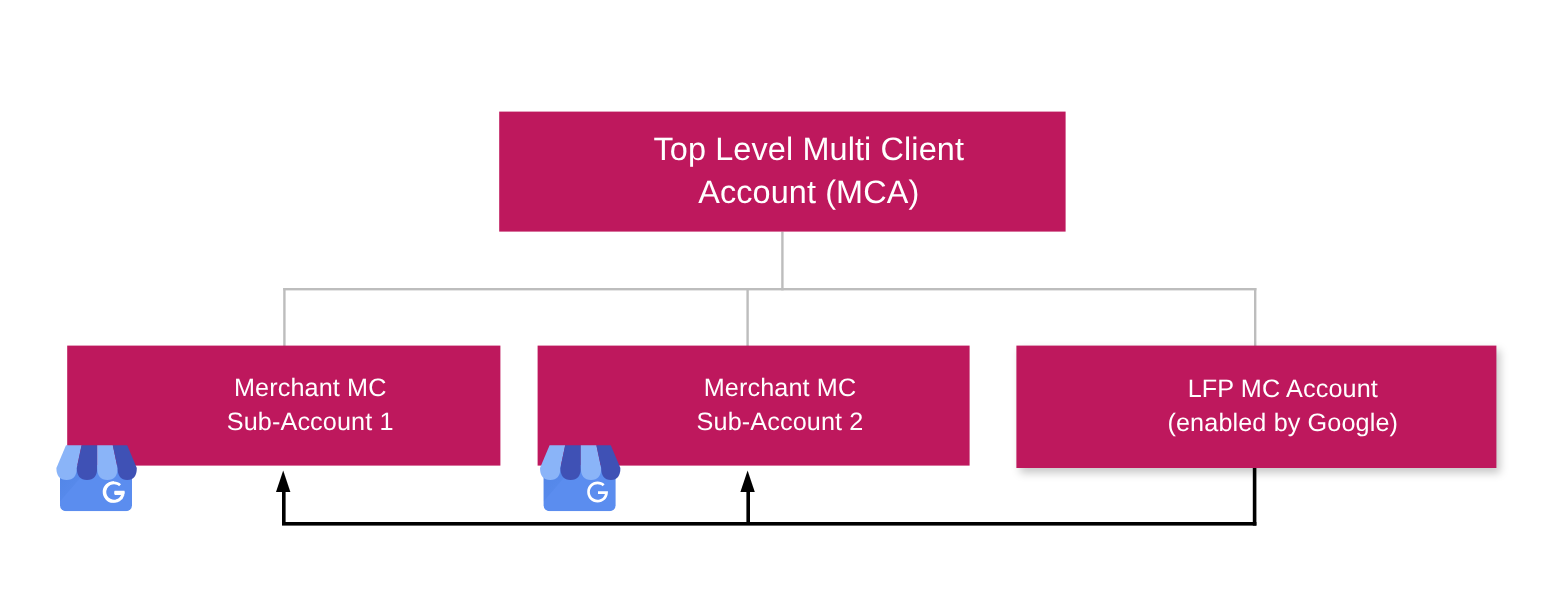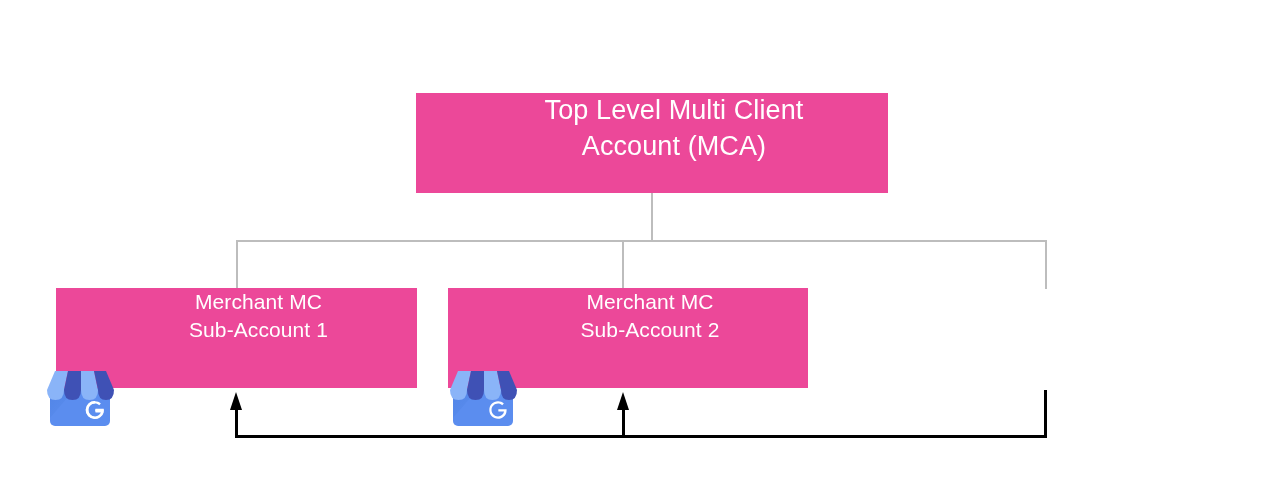--- a/index.html
+++ b/index.html
@@ -17,25 +17,25 @@
     height: 501px;
     background: #ffffff;
     overflow: hidden;
   }
 
   
   .node {
     position: absolute;
     box-sizing: border-box;
     display: flex;
-    align-items: flex-start;
+    align-items: center;
     justify-content: center;
     text-align: center;
     color: #ffffff;
-    background: #ec4899;
+    background: #be185d;
     line-height: 1.32;
     letter-spacing: 0.1px;
     padding-left: 44px;
   }
   .node-text {
     display: block;
     white-space: pre-line;
   }
 
   #node-top {
@@ -134,20 +134,24 @@
   <div class="node" id="node-sub1">
     <span class="node-text">Merchant MC
 Sub-Account 1</span>
   </div>
 
   <div class="node" id="node-sub2">
     <span class="node-text">Merchant MC
 Sub-Account 2</span>
   </div>
 
+  <div class="node" id="node-lfp">
+    <span class="node-text">LFP MC Account
+(enabled by Google)</span>
+  </div>
 
   <div class="bline v" id="flow-from-lfp"></div>
   <div class="bline h" id="flow-bottom"></div>
   <div class="bline v" id="flow-up-left"></div>
   <div class="bline v" id="flow-up-mid"></div>
   <div class="arrowhead" id="arrow-left"></div>
   <div class="arrowhead" id="arrow-mid"></div>
 
   <svg class="gmb-icon" id="gmb-icon-1" viewBox="0 0 72 58">
     <defs>

